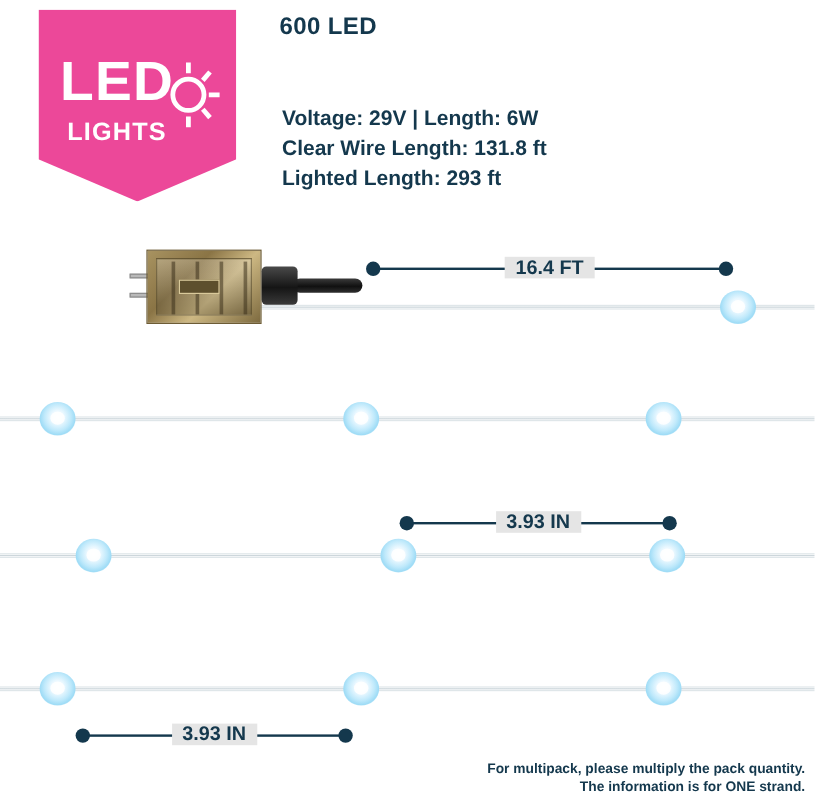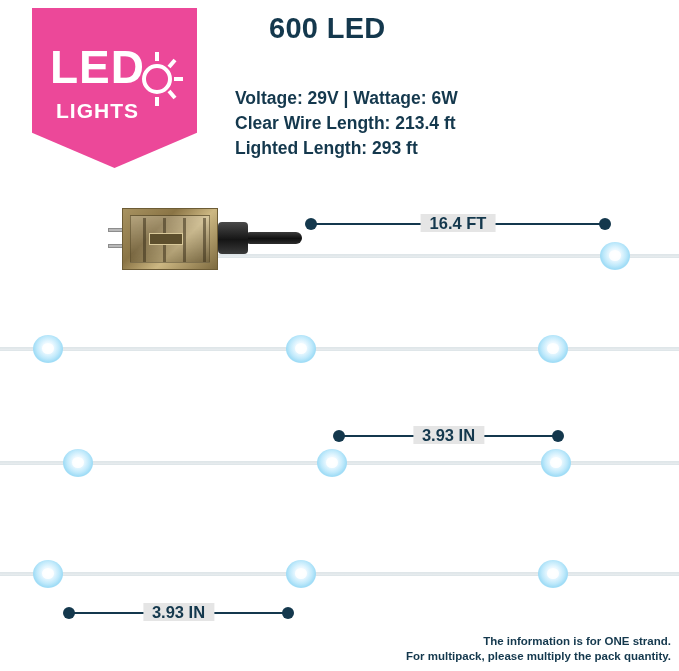--- a/index.html
+++ b/index.html
@@ -56,25 +56,24 @@
     width: 56px;
     height: 62px;
   }
 
   
   .title {
     position: absolute;
     left: 233px;
     top: 10px;
     color: #14384d;
-    font-size: 29px;
+    font-size: 20px;
     font-weight: bold;
     line-height: 1.28;
     letter-spacing: 0.3px;
-    margin-left: 36px;
   }
   .specs {
     position: absolute;
     left: 235px;
     top: 86px;
     color: #14384d;
     font-size: 17.5px;
     font-weight: bold;
     line-height: 1.44;
   }
@@ -275,22 +274,22 @@
         <line x1="35" y1="50" x2="29" y2="43"></line>
         <line x1="17" y1="58" x2="17" y2="49"></line>
       </g>
     </svg>
   </div>
 
   <div class="title">
     <div>600 LED</div>
   </div>
   <div class="specs">
-    <div>Voltage: 29V | Wattage: 6W</div>
-    <div>Clear Wire Length: 213.4 ft</div>
+    <div>Voltage: 29V | Length: 6W</div>
+    <div>Clear Wire Length: 131.8 ft</div>
     <div>Lighted Length: 293 ft</div>
   </div>
 
   <div class="strand" style="top:248px;">
     <div class="wire" style="left:200px;width:479px;"></div>
     <div class="bulb" style="left:600px;"></div>
   </div>
 
   <div class="plug">
     <div class="prongs">
@@ -345,17 +344,17 @@
   </div>
 
   <div class="measure" style="left:66px;width:225px;top:604px;">
     <div class="bar"></div>
     <div class="cap left"></div>
     <div class="cap right"></div>
     <div class="label">3.93 IN</div>
   </div>
 
   <div class="footnote">
+    <div>For multipack, please multiply the pack quantity.</div>
     <div>The information is for ONE strand.</div>
-    <div>For multipack, please multiply the pack quantity.</div>
   </div>
 
 </div>
 
 </body></html>

